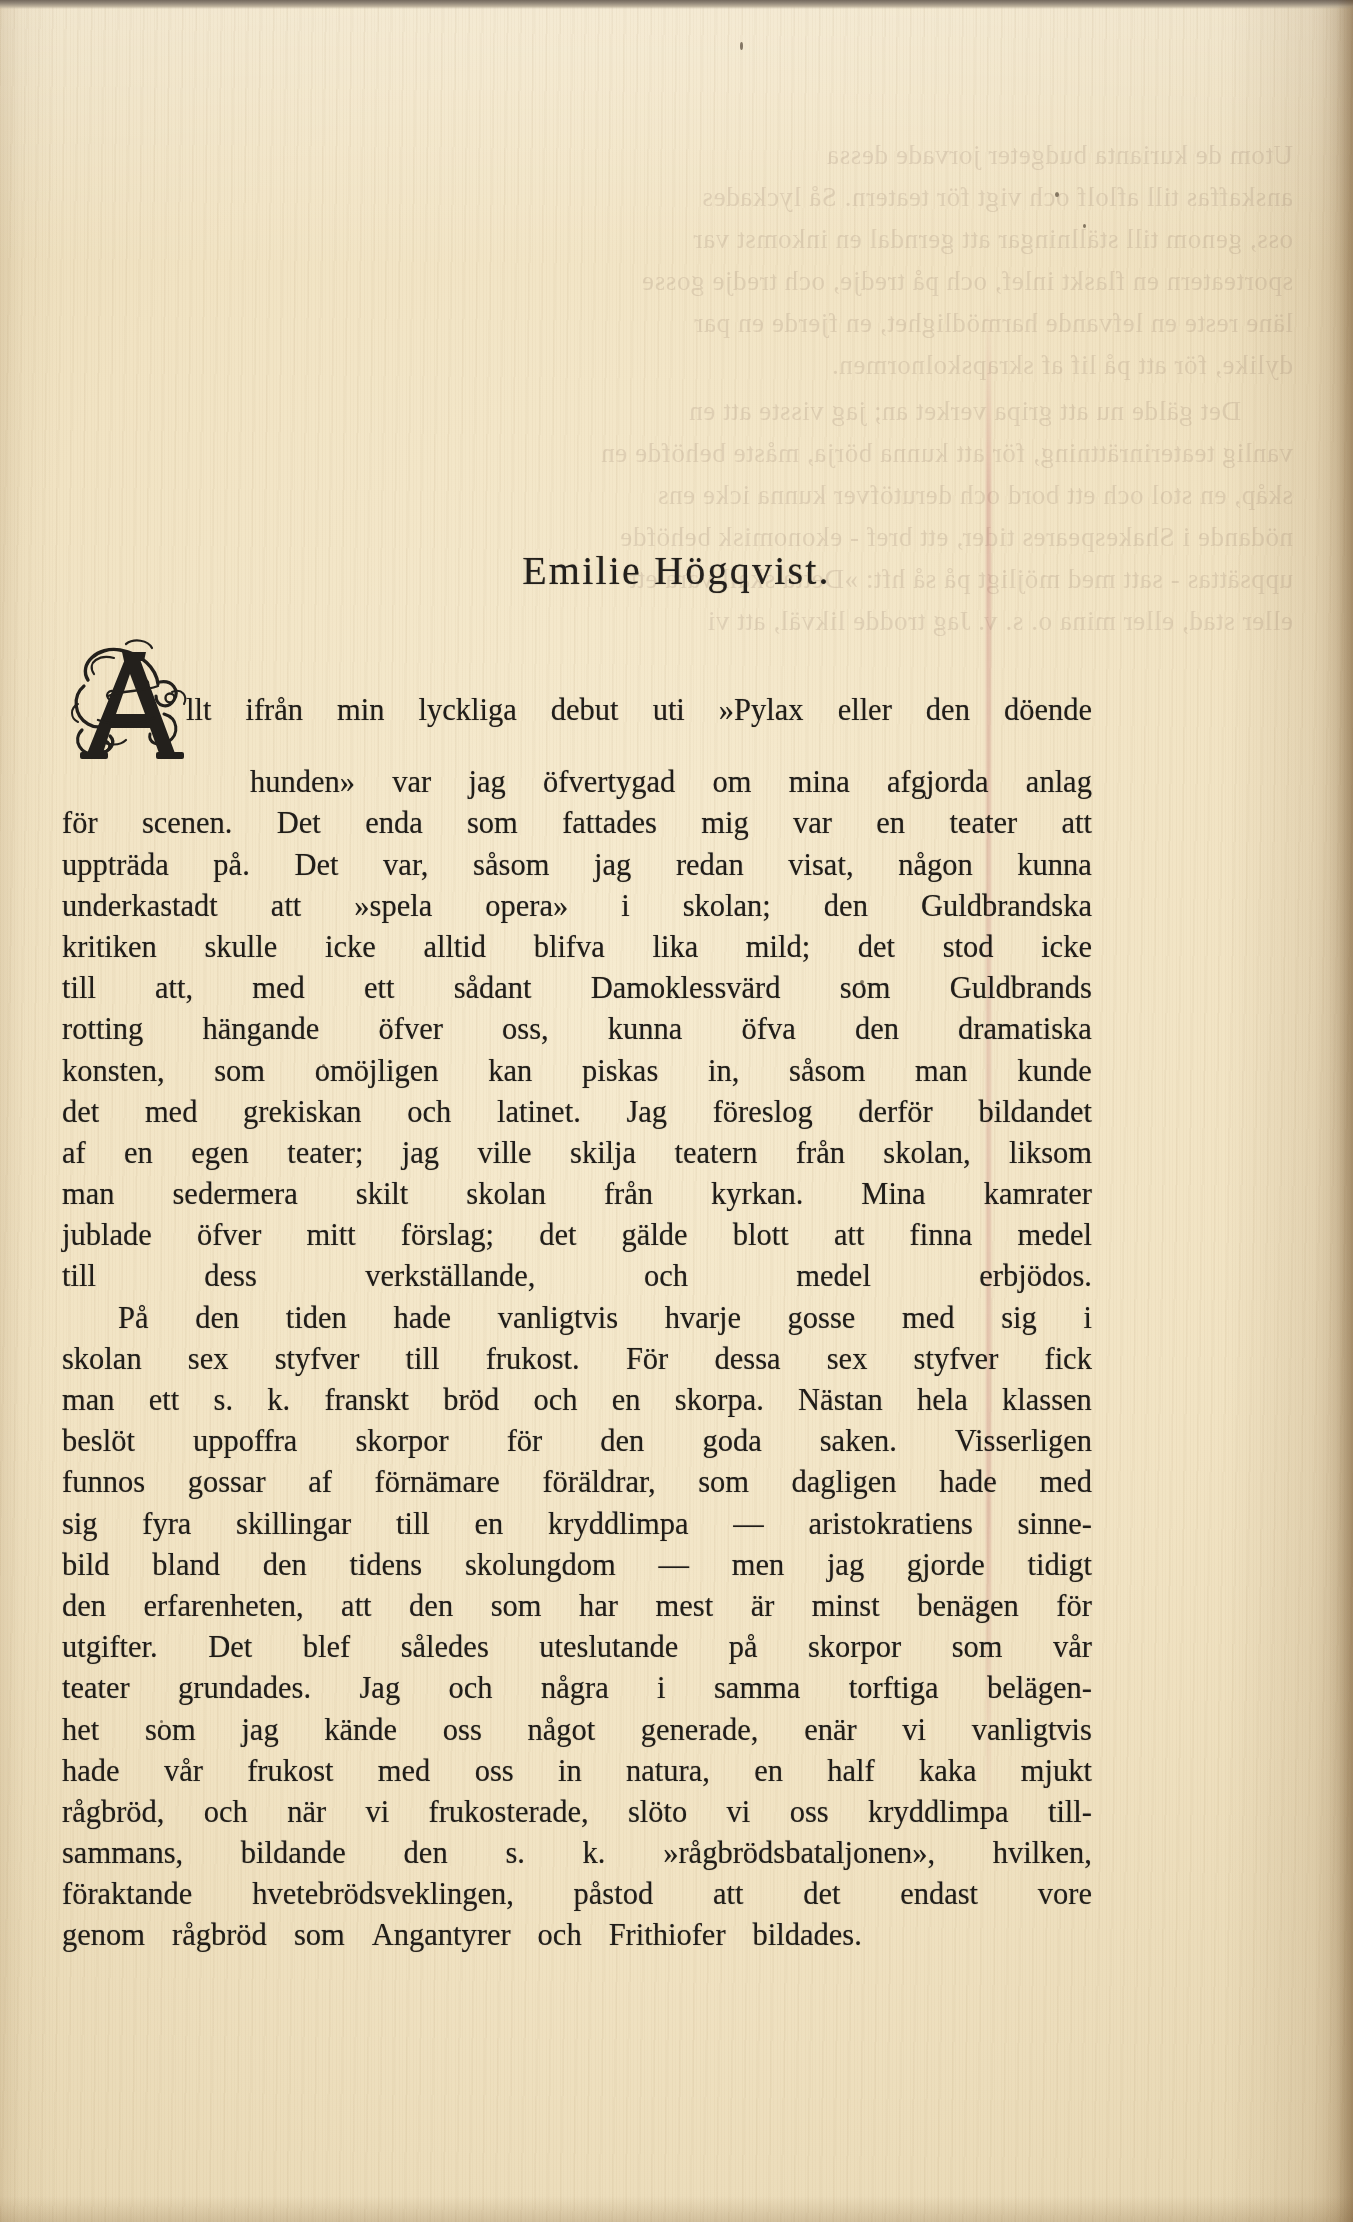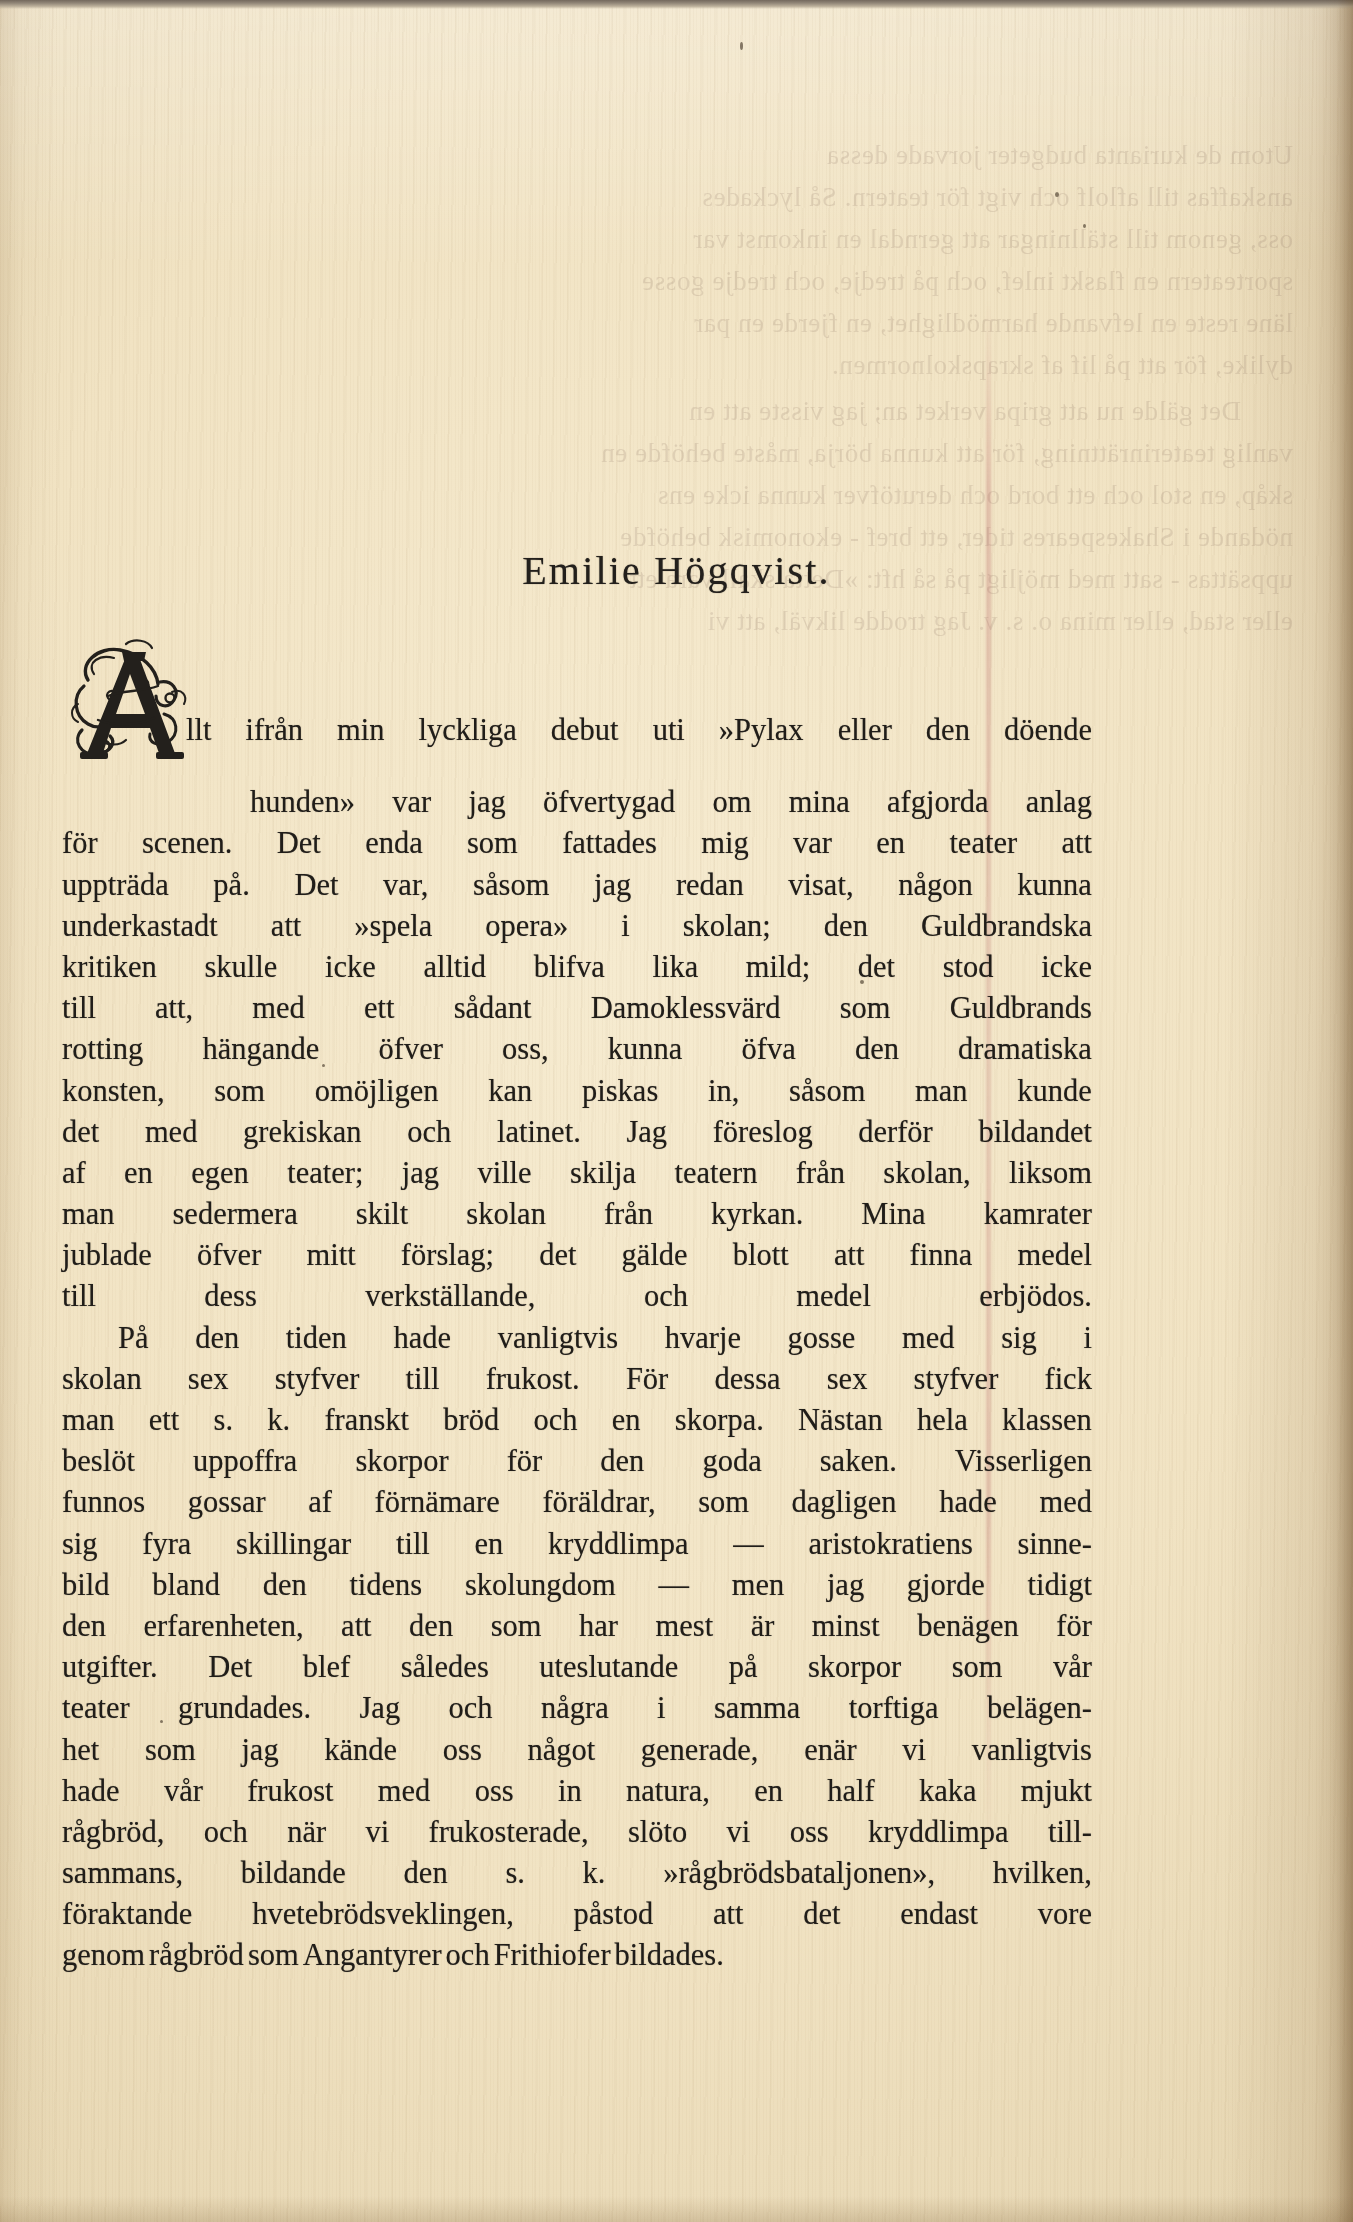--- a/index.html
+++ b/index.html
@@ -87,21 +87,21 @@
     font-size:30.5px;
     text-shadow:0 0 .9px rgba(32,28,22,.5);
   }
   .ln{
     position:relative;height:41.2px;line-height:41.2px;
     white-space:nowrap;
   }
   .ln span{display:inline-block;}
   
   .just{display:flex;justify-content:space-between;width:1030px;}
-  .lastline{display:flex;justify-content:flex-start;gap:4px;width:1030px;}
+  .lastline{display:flex;justify-content:flex-start;gap:27px;width:1030px;}
 
   .w{white-space:pre;}
 
   
   #streak{
     position:absolute;left:986px;top:300px;width:5px;height:1560px;
     background:linear-gradient(180deg, rgba(190,110,110,0) 0%, rgba(186,104,104,.30) 12%,
       rgba(182,100,100,.22) 48%, rgba(186,104,104,.28) 78%, rgba(190,110,110,0) 100%);
     filter:blur(1.2px);pointer-events:none;
   }
@@ -169,21 +169,21 @@
 
         <g fill="none" stroke="#23201c" stroke-width="2.4" stroke-linecap="round">
           <path d="M44 62 C58 56, 78 58, 94 52"></path>
           <path d="M34 86 C50 92, 72 92, 90 84"></path>
         </g>
       </svg>
     </div>
 
     <div class="body">
         <div class="ln">
-          <div class="just" style="padding-left: 124px; width: 906px; margin-top: 20px;">
+          <div class="just" style="padding-left: 124px; width: 906px;">
             <span class="w">llt</span>
             <span class="w">ifrån</span>
             <span class="w">min</span>
             <span class="w">lyckliga</span>
             <span class="w">debut</span>
             <span class="w">uti</span>
             <span class="w">»Pylax</span>
             <span class="w">eller</span>
             <span class="w">den</span>
             <span class="w">döende</span>

